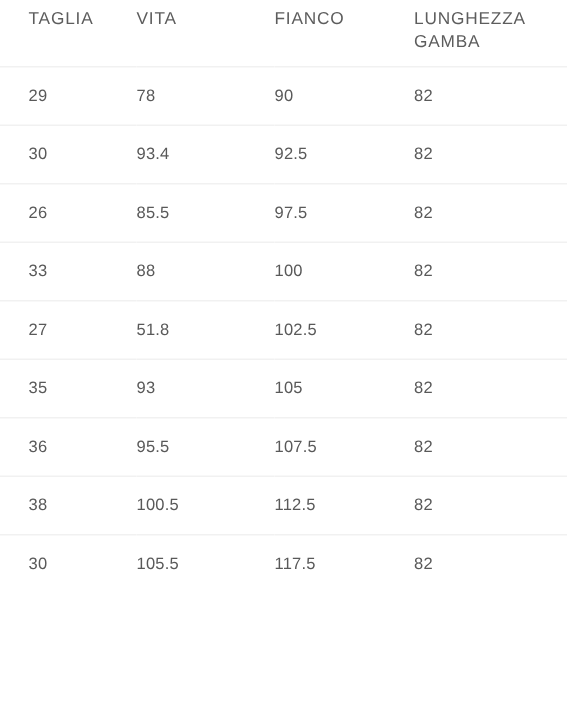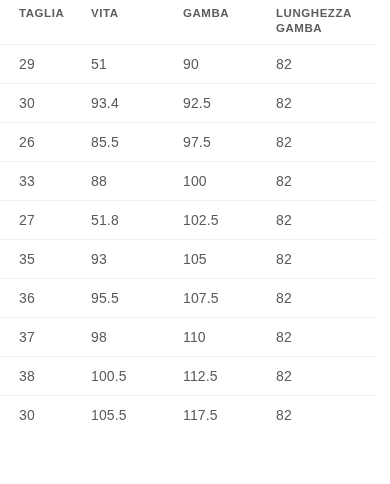--- a/index.html
+++ b/index.html
@@ -26,21 +26,21 @@
     table-layout: fixed;
     margin: 0;
   }
   table.size-table col.c1 { width: 91px; }
   table.size-table col.c2 { width: 92px; }
   table.size-table col.c3 { width: 93px; }
   table.size-table col.c4 { width: 102px; }
 
   thead th {
     text-align: left;
-    font-weight: 700;
+    font-weight: 400;
     font-size: 11.5px;
     letter-spacing: 0.55px;
     color: #5d5d5d;
     padding: 0 6px 0 0;
     vertical-align: top;
     line-height: 15px;
     height: 44px;
     box-sizing: border-box;
   }
   thead th .hdr-inner {
@@ -48,21 +48,21 @@
     padding-top: 6px;
   }
   thead th:first-child .hdr-inner,
   tbody td:first-child .cell-inner {
     padding-left: 19px;
   }
   thead tr {
     border-bottom: 1px solid #f1f1f1;
   }
   tbody td {
-    font-size: 14px;
+    font-size: 11px;
     color: #595959;
     letter-spacing: 0.15px;
     padding: 0 6px 0 0;
     height: 39px;
     vertical-align: middle;
     border-bottom: 1px solid #f1f1f1;
     box-sizing: border-box;
   }
   tbody tr:last-child td {
     border-bottom: none;
@@ -84,34 +84,34 @@
     </colgroup>
     <thead>
       <tr>
         <th>
           <span class="hdr-inner">TAGLIA</span>
         </th>
         <th>
           <span class="hdr-inner">VITA</span>
         </th>
         <th>
-          <span class="hdr-inner">GAMBA</span>
+          <span class="hdr-inner">FIANCO</span>
         </th>
         <th>
           <span class="hdr-inner">LUNGHEZZA GAMBA</span>
         </th>
       </tr>
     </thead>
     <tbody id="table-body">
         <tr>
           <td>
             <span class="cell-inner">29</span>
           </td>
           <td>
-            <span class="cell-inner">51</span>
+            <span class="cell-inner">78</span>
           </td>
           <td>
             <span class="cell-inner">90</span>
           </td>
           <td>
             <span class="cell-inner">82</span>
           </td>
         </tr>
         <tr>
           <td>
@@ -185,34 +185,20 @@
         </tr>
         <tr>
           <td>
             <span class="cell-inner">36</span>
           </td>
           <td>
             <span class="cell-inner">95.5</span>
           </td>
           <td>
             <span class="cell-inner">107.5</span>
-          </td>
-          <td>
-            <span class="cell-inner">82</span>
-          </td>
-        </tr>
-        <tr>
-          <td>
-            <span class="cell-inner">37</span>
-          </td>
-          <td>
-            <span class="cell-inner">98</span>
-          </td>
-          <td>
-            <span class="cell-inner">110</span>
           </td>
           <td>
             <span class="cell-inner">82</span>
           </td>
         </tr>
         <tr>
           <td>
             <span class="cell-inner">38</span>
           </td>
           <td>

